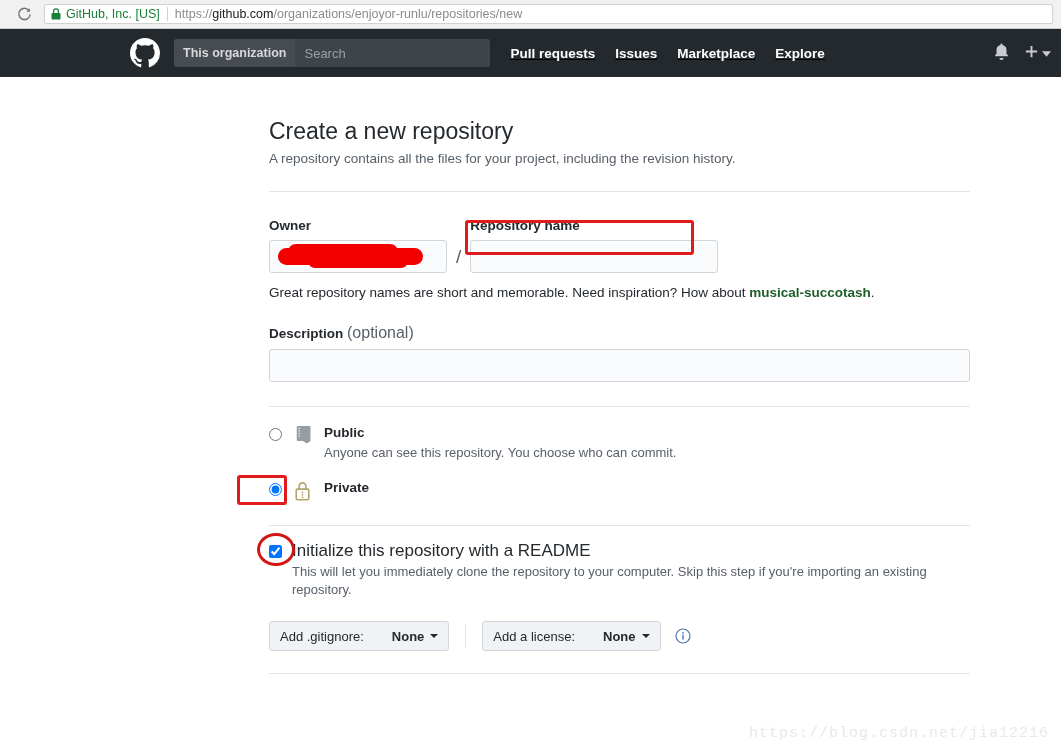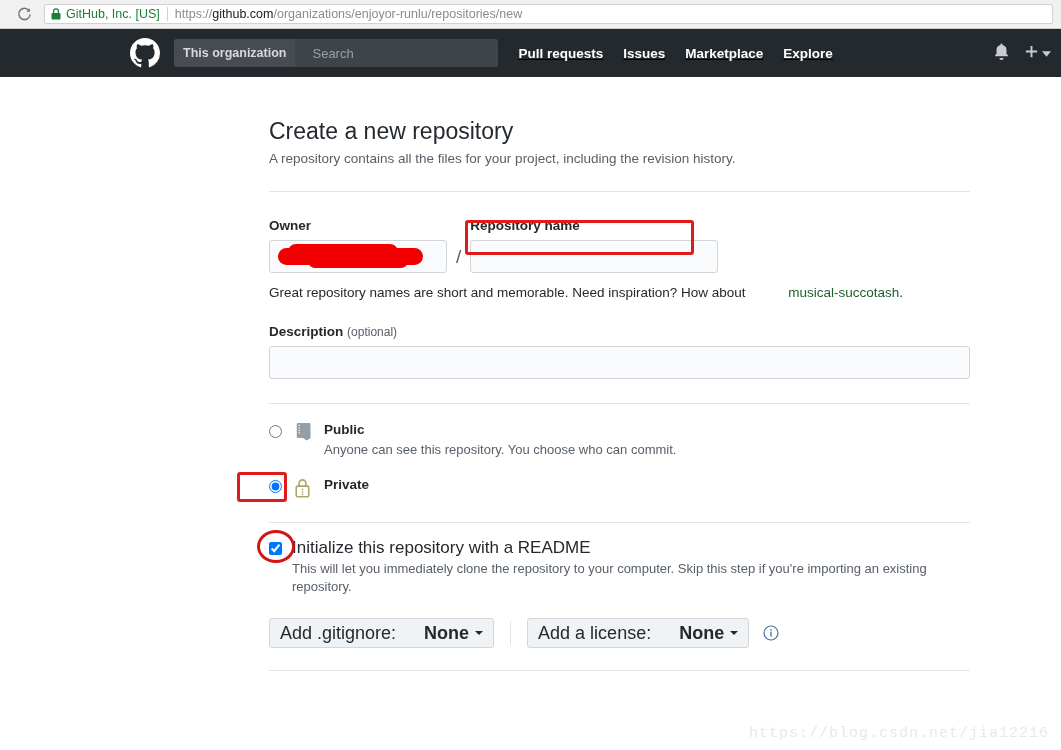--- a/index.html
+++ b/index.html
@@ -62,21 +62,20 @@
     display: flex; align-items: center;
   }
   #gh-logo { margin-left: 130px; display: flex; align-items: center; }
   #search-wrap {
     margin-left: 14px;
     height: 28px;
     display: flex; align-items: stretch;
     background: #3f4449;
     border-radius: 3px;
     overflow: hidden;
-    gap: 8px;
   }
   #search-scope {
     display: flex; align-items: center;
     padding: 0 9px;
     color: #d6d8da;
     font-size: 12.5px; font-weight: bold;
     background: #464c52;
     cursor: pointer;
     white-space: nowrap;
   }
@@ -144,21 +143,21 @@
     margin: 0;
   }
   #rule-top   { margin-top: 25px; }
 
   .field-label {
     font-size: 13.5px;
     font-weight: bold;
     color: #24292e;
   }
   .field-optional {
-    font-size: 12px;
+    font-size: 16px;
     font-weight: normal;
     color: #586069;
   }
 
   #owner-row {
     margin-top: 26px;
     display: flex; align-items: flex-end;
   }
   #owner-group { width: 178px; }
   #owner-box {
@@ -222,22 +221,21 @@
     pointer-events: none;
   }
 
   #repo-hint {
     margin-top: 12px;
     font-size: 13.5px;
     color: #24292e;
   }
   #repo-hint-suggestion {
     color: #1d5e2b;
-    font-weight: normal;
-    margin-left: 39px;
+    font-weight: bold;
   }
 
   #description-group { margin-top: 24px; }
   #description-input {
     margin-top: 7px;
     width: 701px; height: 33px;
     background: #fafbfc;
     border: 1px solid #d1d5da;
     border-radius: 3px;
     padding: 0 8px;
@@ -330,21 +328,21 @@
     margin-top: 22px;
     display: flex; align-items: center;
   }
   .dropdown-btn {
     height: 30px;
     background: #eff3f6;
     border: 1px solid #d3d7db;
     border-radius: 3px;
     padding: 0 10px;
     display: flex; align-items: center;
-    font-size: 18px;
+    font-size: 13px;
     color: #24292e;
     cursor: pointer;
     white-space: nowrap;
     font-family: "Liberation Sans", sans-serif;
   }
   .dropdown-value { font-weight: bold; margin-left: 4px; padding-left: 24px; }
   .caret {
     margin-left: 6px;
     width: 0; height: 0;
     border-left: 4px solid transparent;

